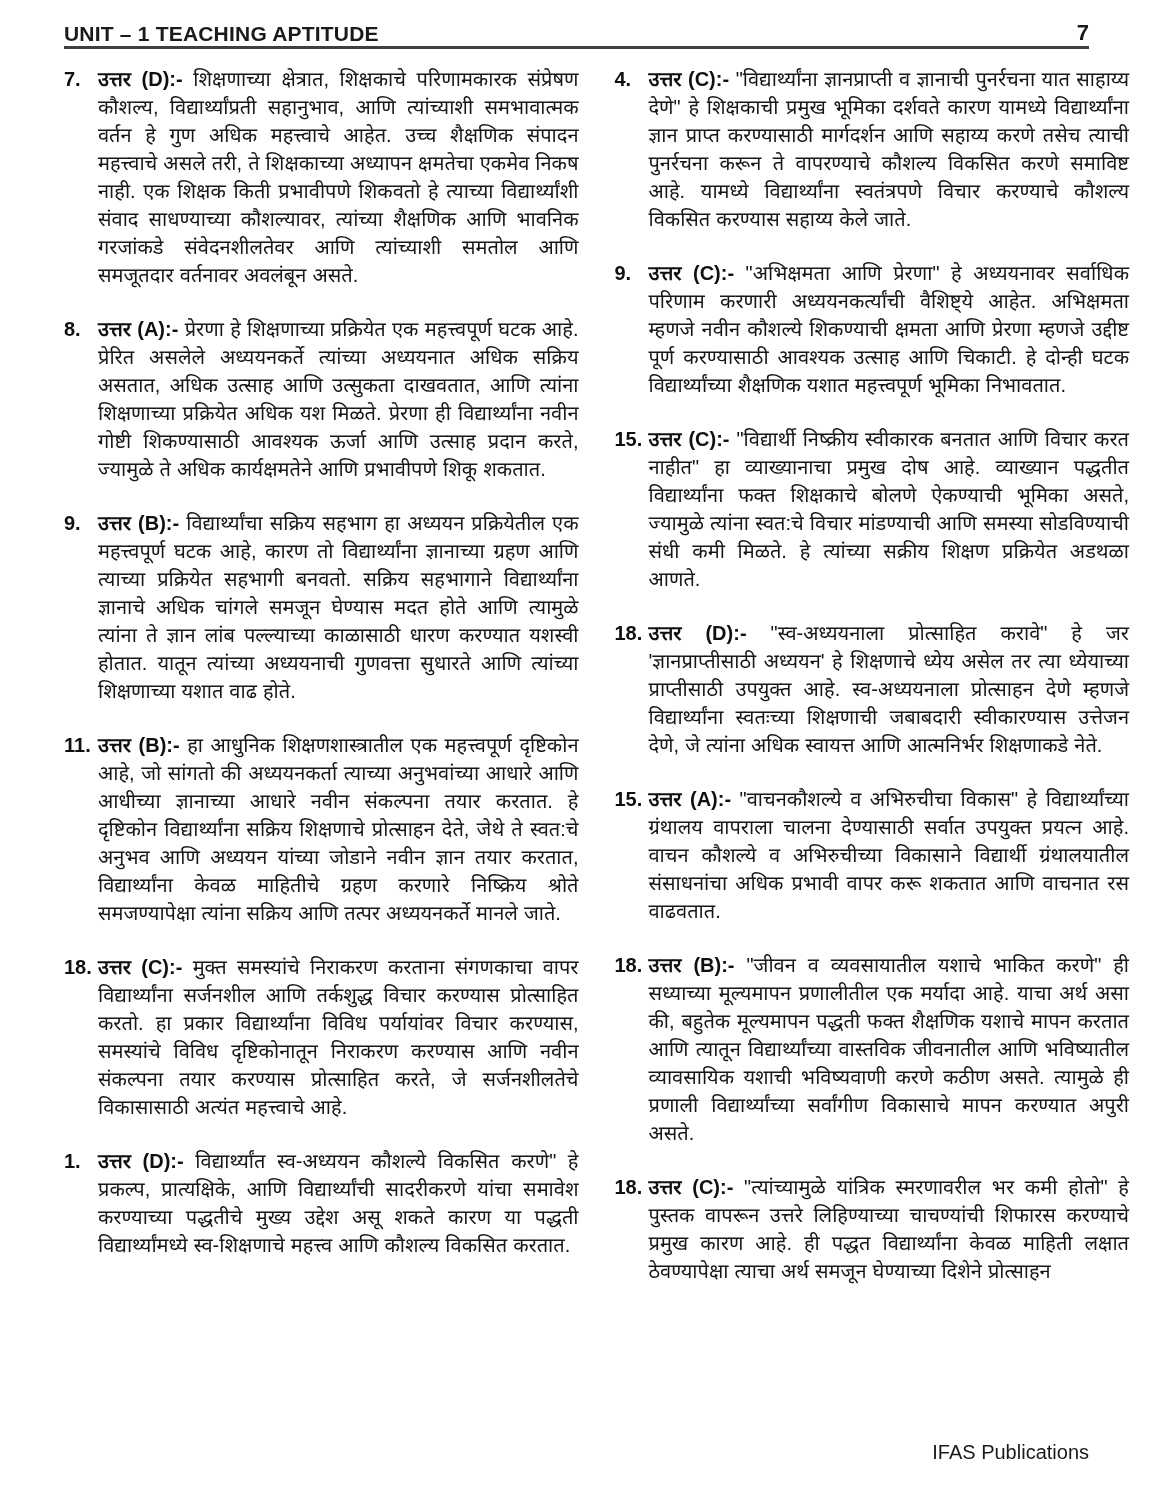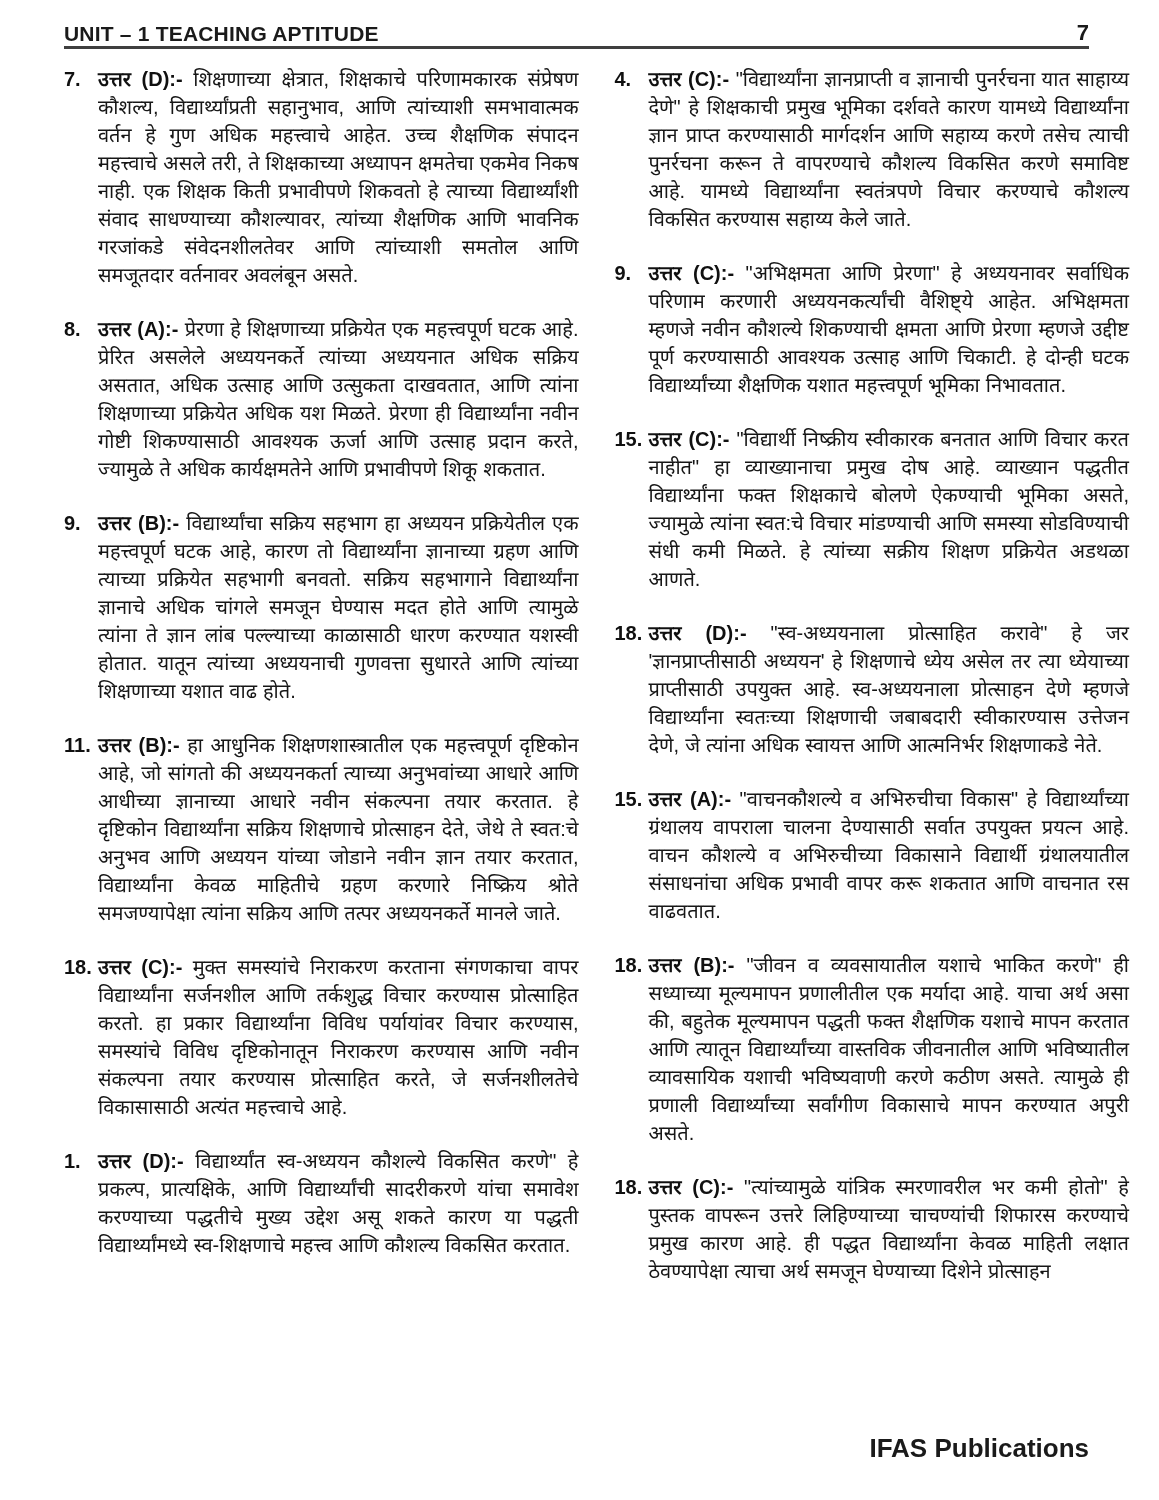--- a/index.html
+++ b/index.html
@@ -72,22 +72,22 @@
   }
   .answer .label {
     font-weight: 700;
     color: #101010;
     margin-top: 44px;
   }
   .page-footer {
     position: absolute;
     right: 70px;
     bottom: 36px;
-    font-size: 26px;
-    font-weight: 700;
+    font-size: 20px;
+    font-weight: 400;
     color: #1a1a1a;
     margin-top: 8px;
   }
 </style>
 </head>
 <body>
 
 <div class="page">
 
   <div class="header-row">

